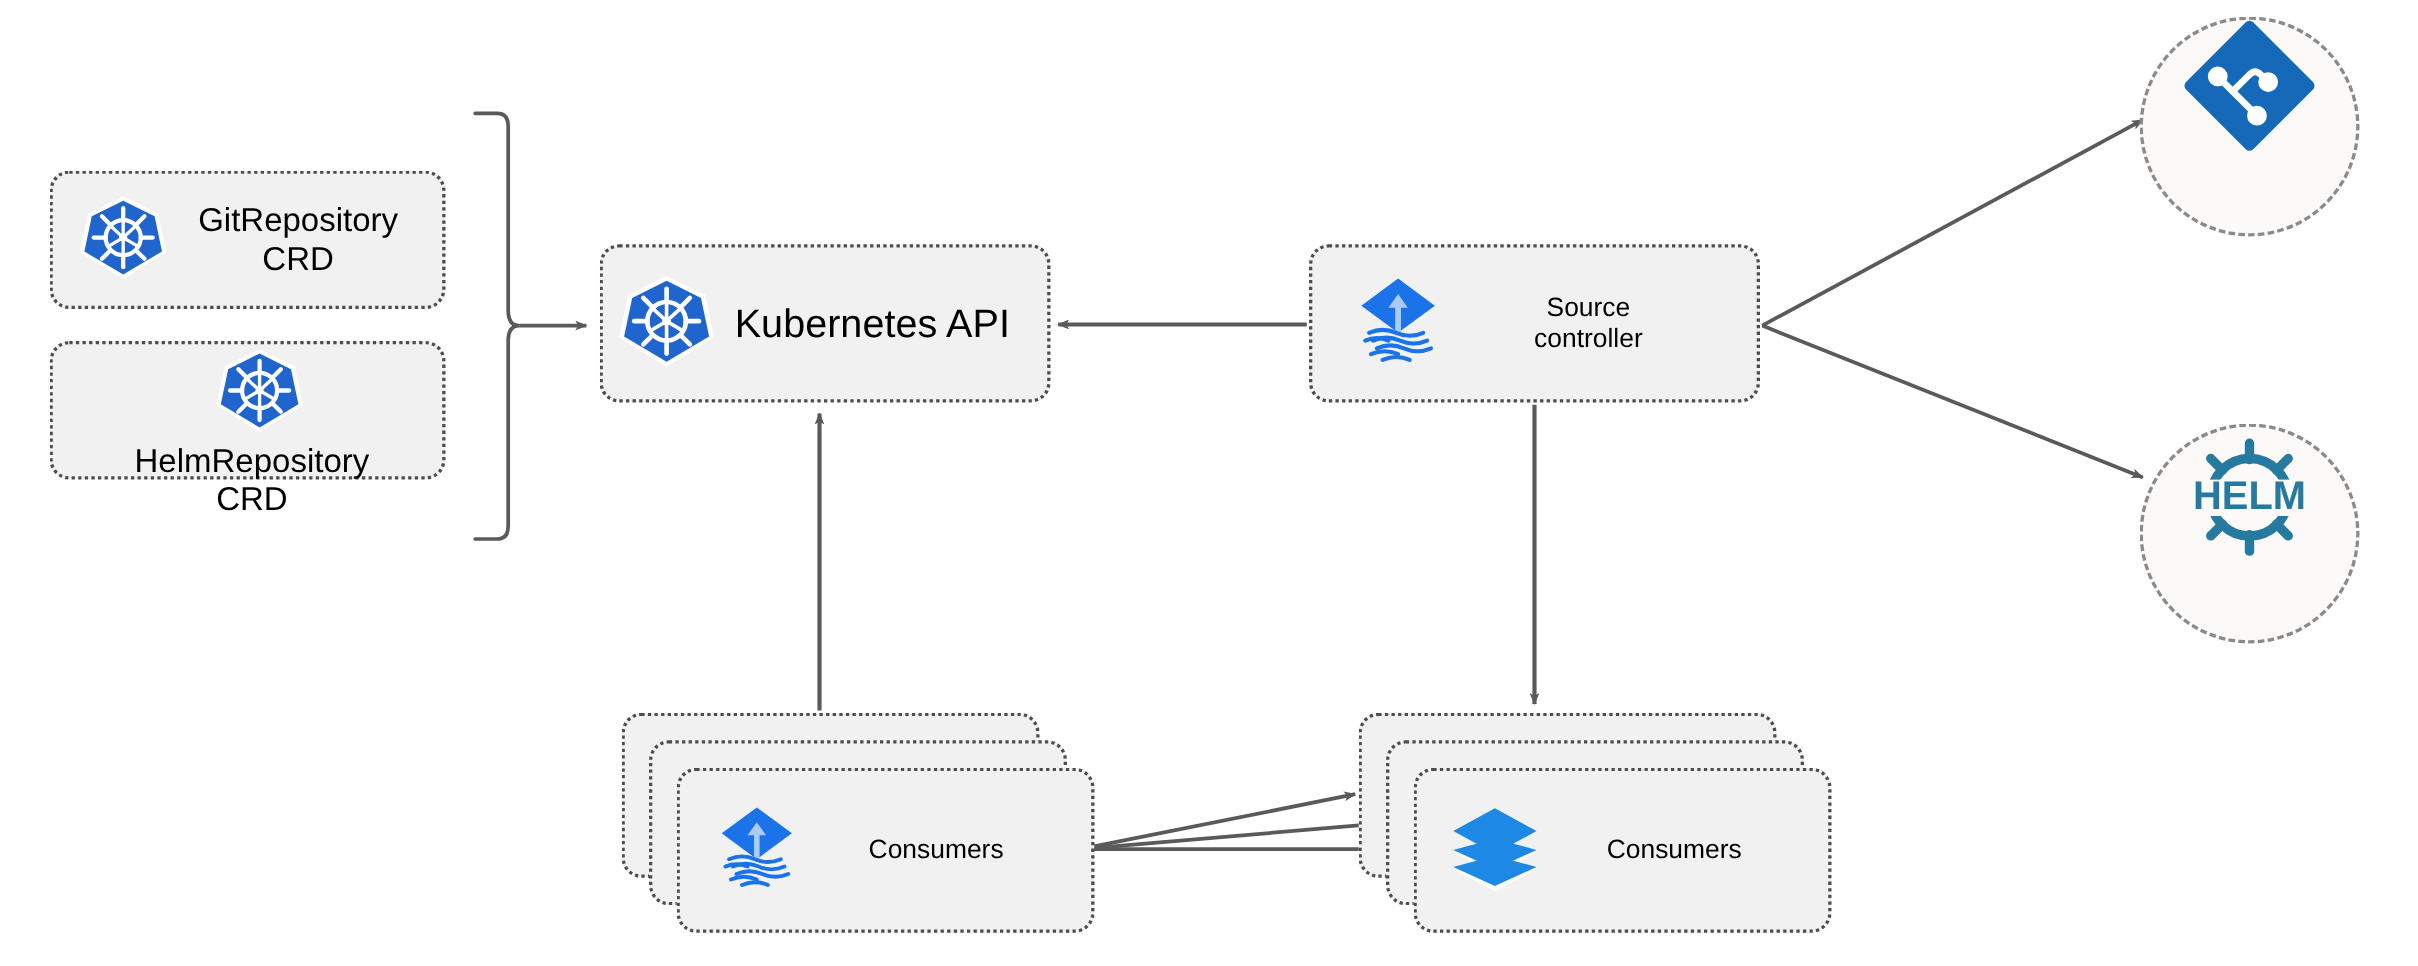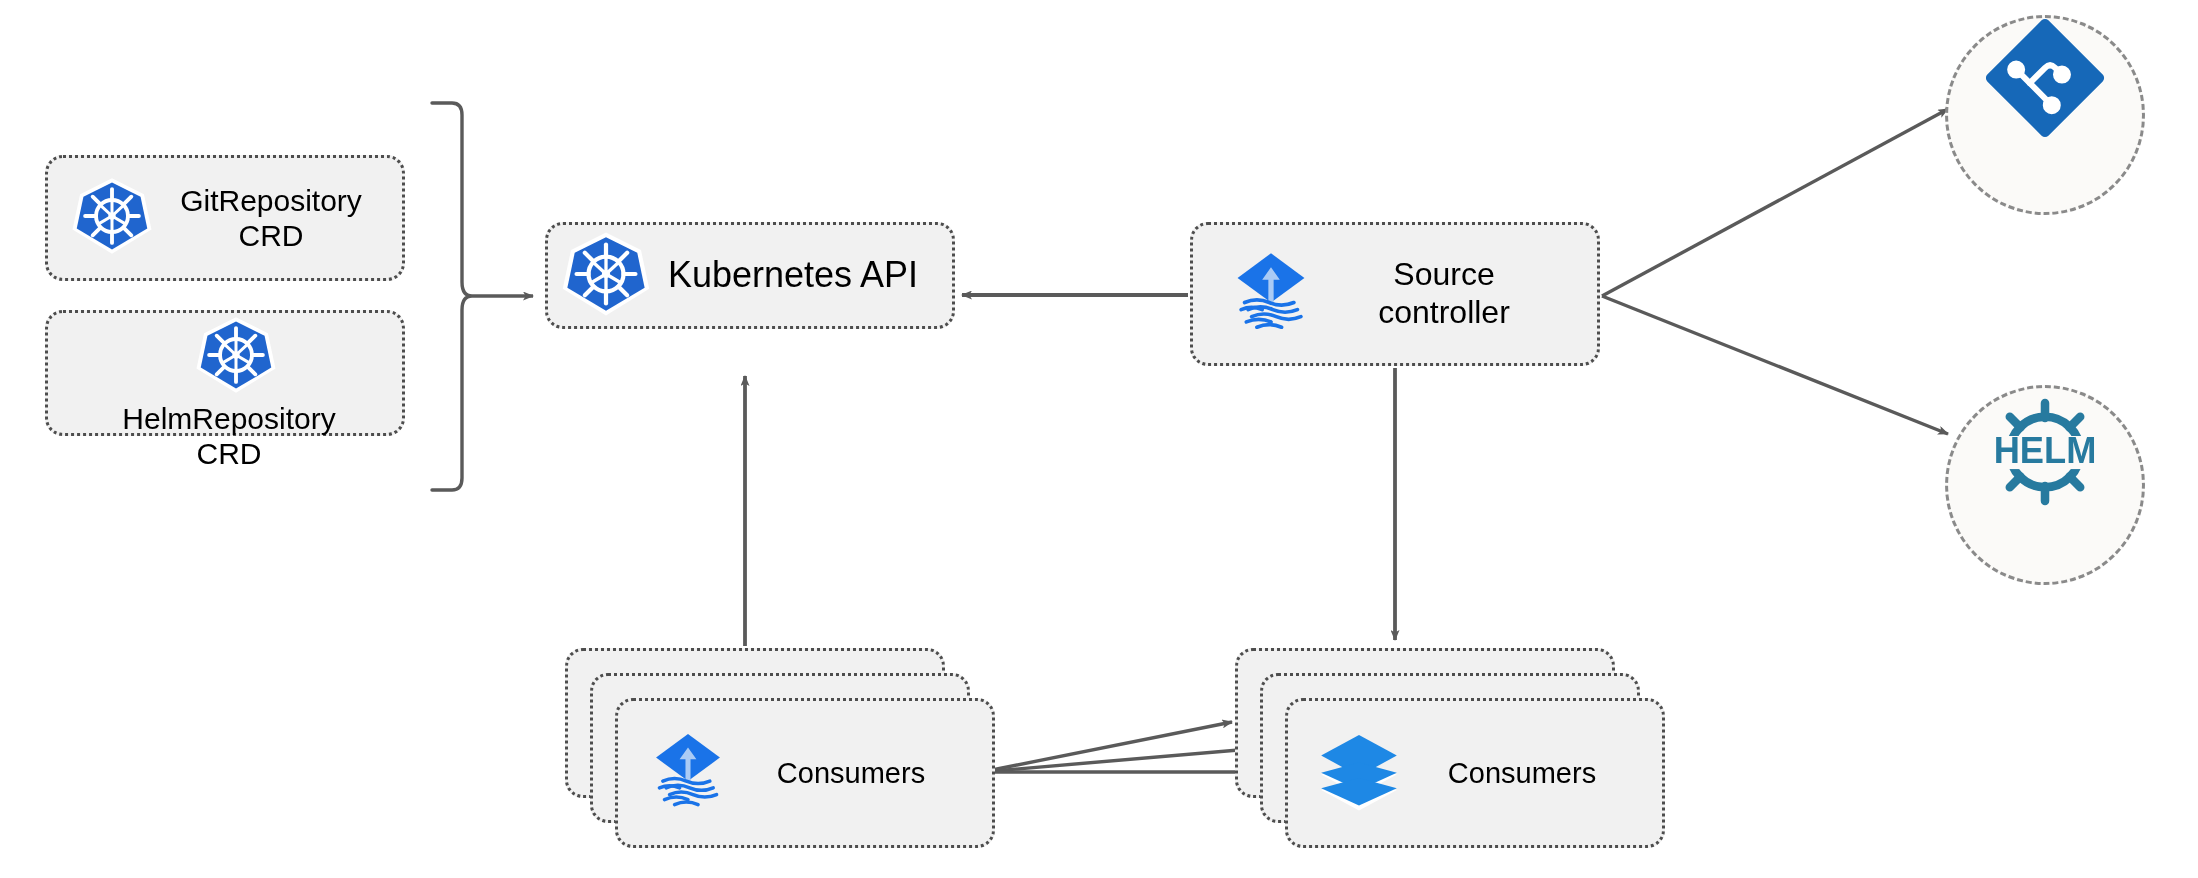--- a/index.html
+++ b/index.html
@@ -54,31 +54,31 @@
     height: 126px;
     padding-left: 22px;
   }
   .crd-box .label { font-size: 30px; padding-right: 14px; }
   #crd-git  { left: 45px;  top: 155px; align-items: center; }
   #crd-helm { left: 45px;  top: 310px; flex-direction: column; }
 
   
   #k8s-api {
     left: 545px; top: 222px;
-    width: 410px; height: 107px;
+    width: 410px; height: 144px;
     padding-left: 12px;
   }
   #k8s-api .label { font-size: 36px; padding-right: 18px; }
 
   #source-controller {
     left: 1190px; top: 222px;
     width: 410px; height: 144px;
     padding-left: 34px;
   }
-  #source-controller .label { font-size: 32px; padding-right: 24px; text-align: center; }
+  #source-controller .label { font-size: 24px; padding-right: 24px; text-align: center; }
 
   
   .stack {
     position: absolute;
   }
   .stack .layer {
     position: absolute;
     box-sizing: border-box;
     background: #F1F1F1;
     border: 3px dotted #4D4D4D;
@@ -87,21 +87,21 @@
     height: 150px;
   }
   .stack .layer.l0 { left: 0px;  top: 0px; }
   .stack .layer.l1 { left: 25px; top: 25px; }
   .stack .layer.l2 {
     left: 50px; top: 50px;
     display: flex; align-items: center; justify-content: flex-start;
     padding-left: 28px;
   }
   .stack .layer.l2 .label {
-    color: #000; font-size: 29px; text-align: center; flex: 1; padding-right: 20px;
+    color: #000; font-size: 24px; text-align: center; flex: 1; padding-right: 20px;
   }
   #consumers { left: 565px; top: 648px; width: 480px; height: 230px; }
   #artifacts { left: 1235px; top: 648px; width: 480px; height: 230px; }
 
   
   .circle-node {
     position: absolute;
     box-sizing: border-box;
     width: 200px;
     height: 200px;

